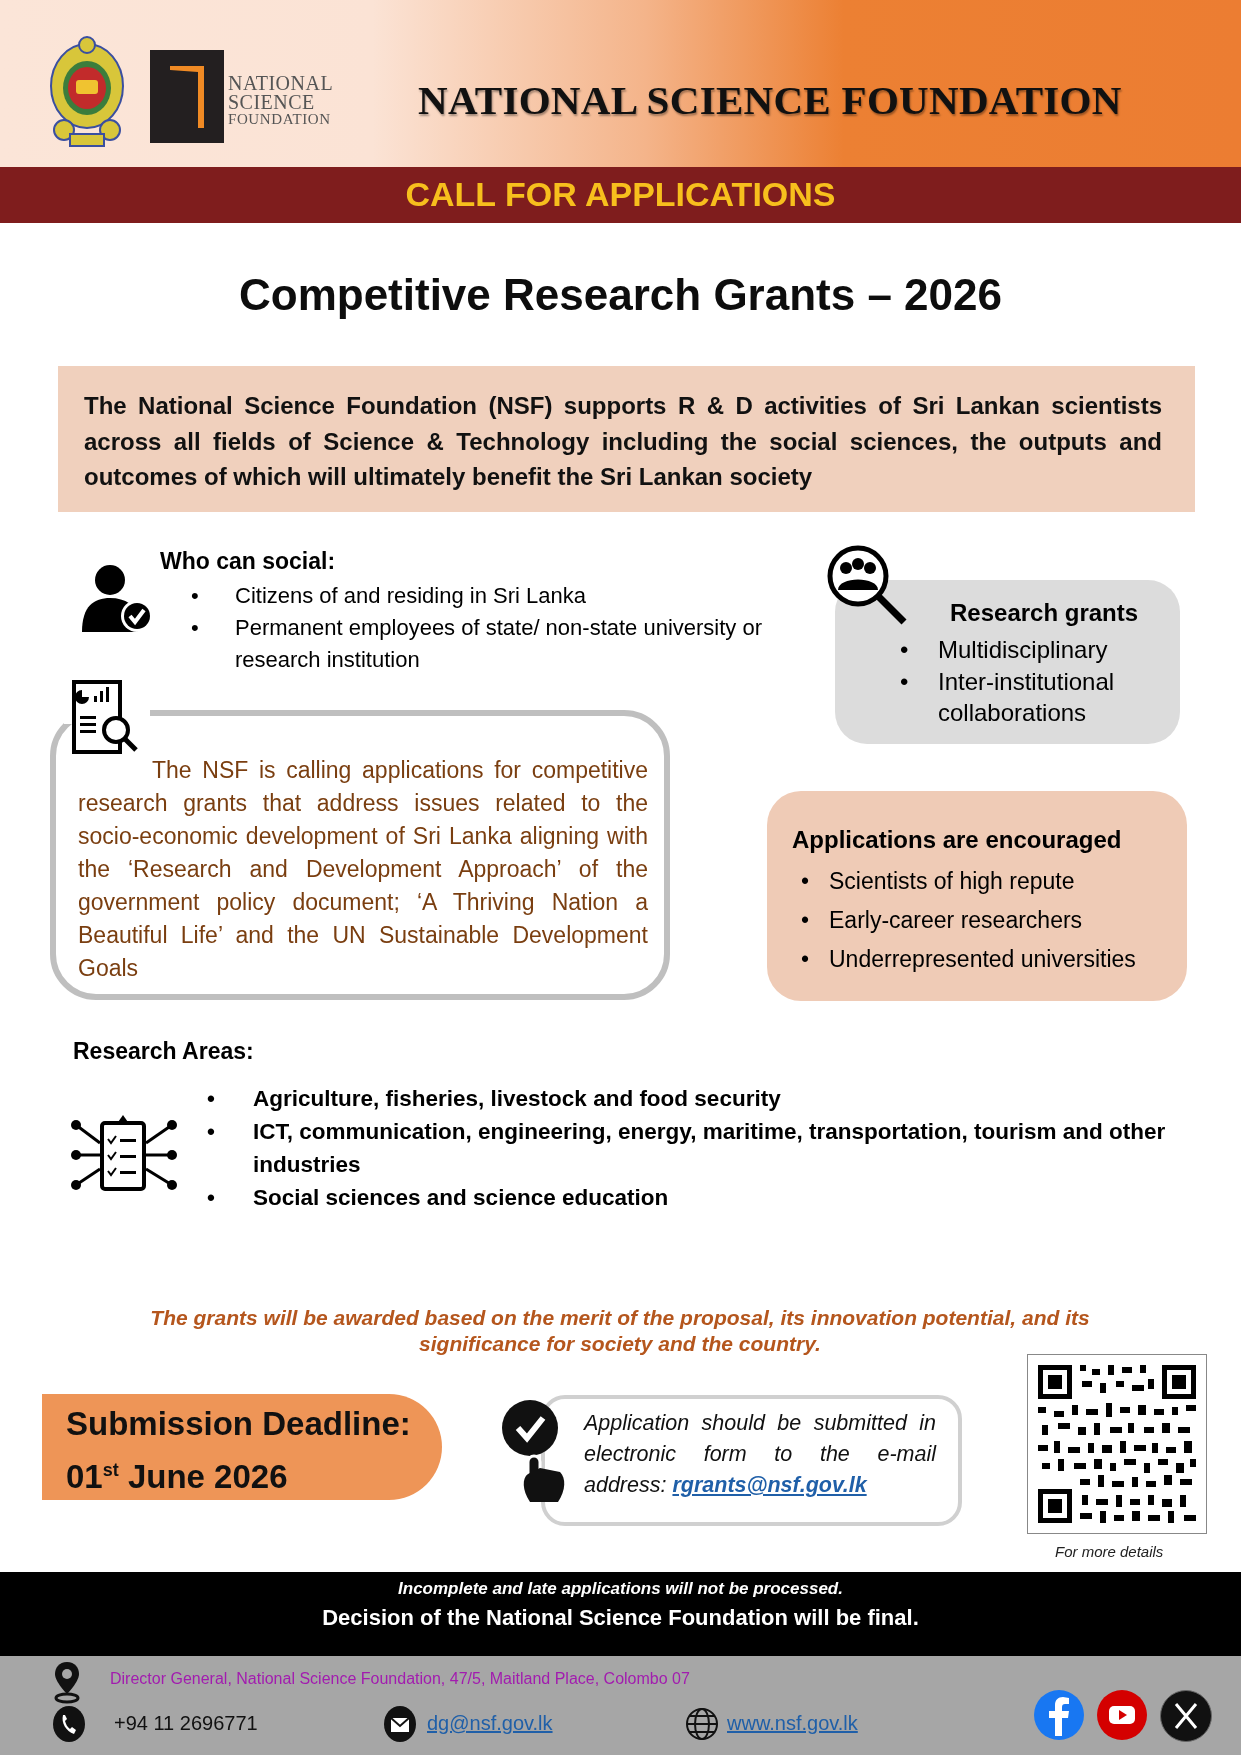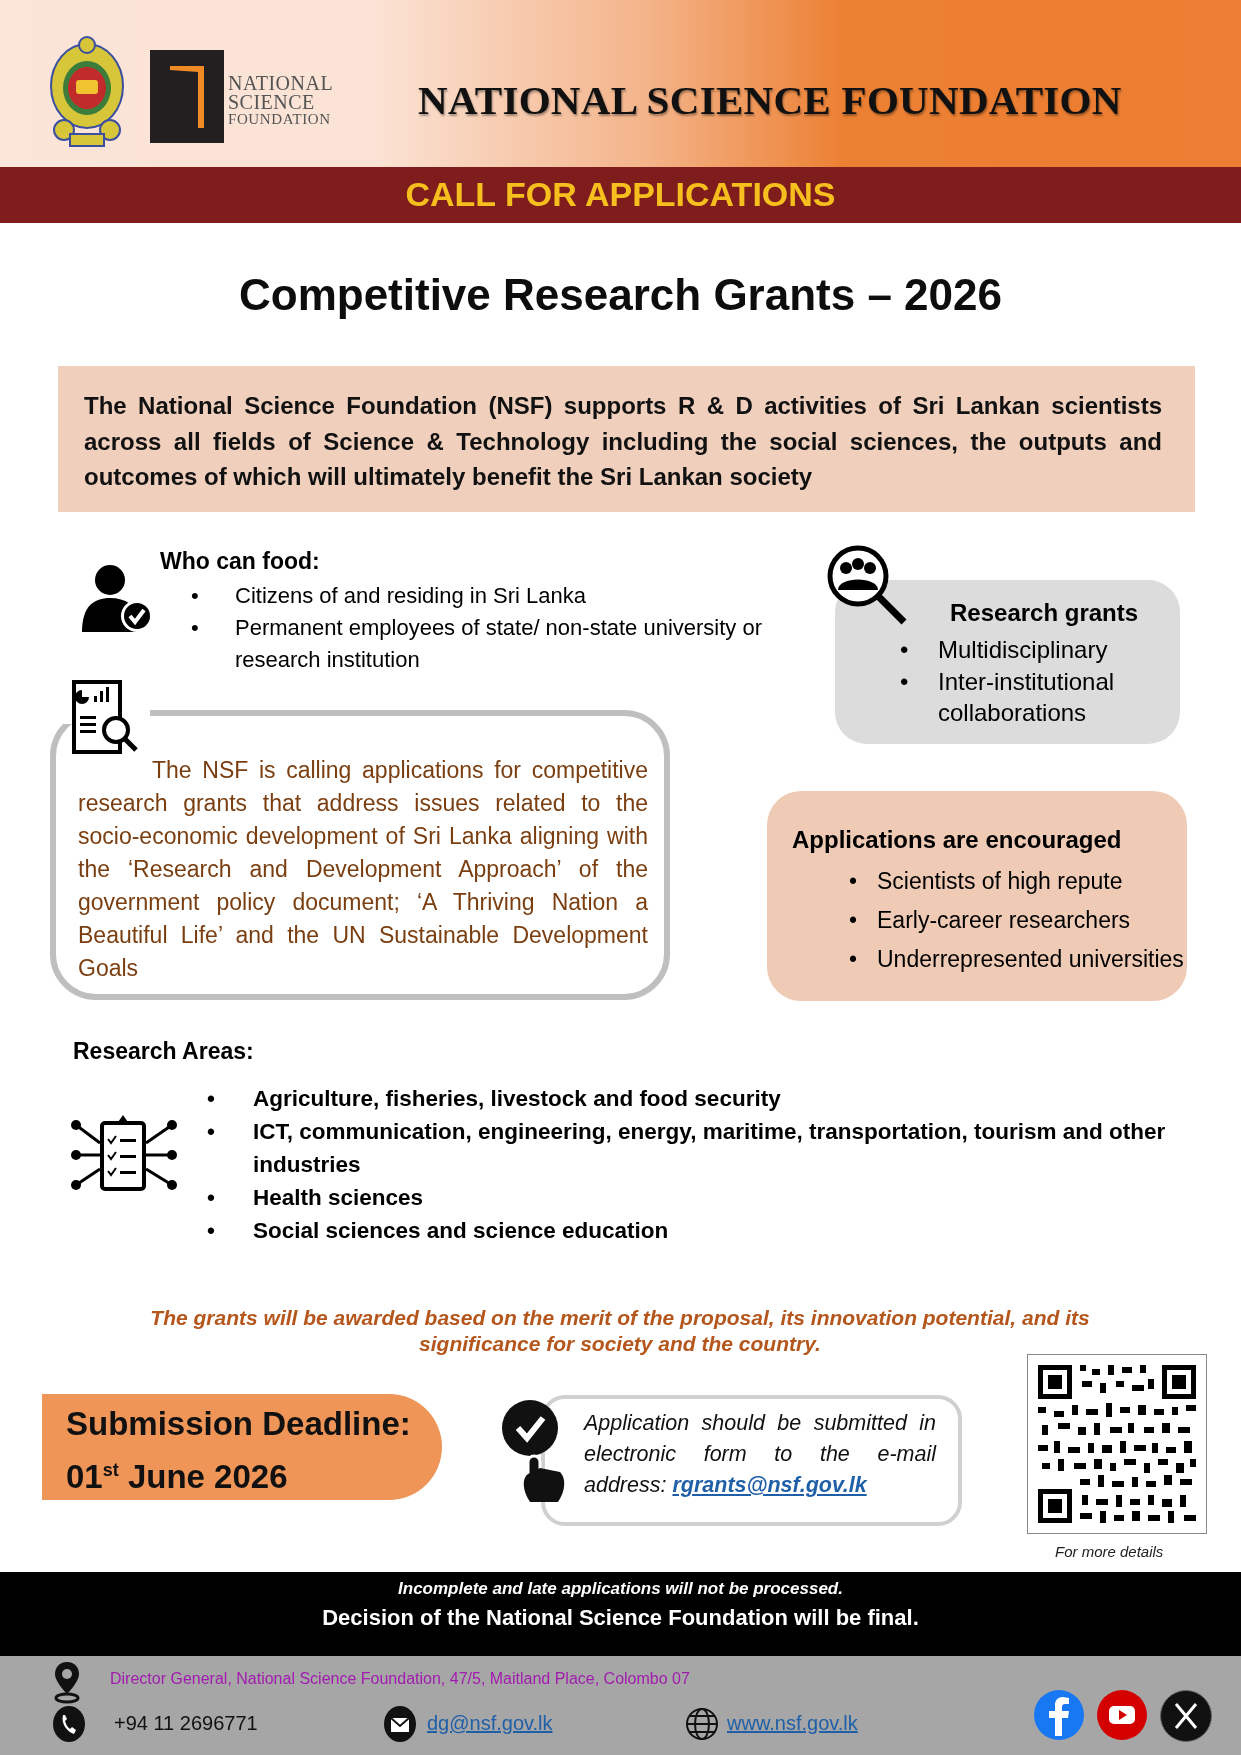--- a/index.html
+++ b/index.html
@@ -33,21 +33,21 @@
   .teams-title { left:950px; top:599px; font-weight:bold; font-size:24px; }
   .teams-list { left:938px; top:634px; width:240px; font-size:24px; line-height:31.5px; }
   .teams-list li::before { left:-38px; }
 
   .nsf-call-box { left:50px; top:710px; width:620px; height:290px; border:6px solid #bfbfbf; border-radius:46px; background:#fff; box-sizing:border-box; }
   .nsf-call-gap { left:64px; top:700px; width:86px; height:24px; background:#fff; }
   .nsf-call-text { left:78px; top:754px; width:570px; font-size:23px; line-height:33px; color:#7a3e10; text-align:justify; text-indent:74px; }
 
   .enc-box { left:767px; top:791px; width:420px; height:210px; background:#efcbb6; border-radius:34px; }
   .enc-title { left:792px; top:826px; font-weight:bold; font-size:24px; }
-  .enc-list { left:829px; top:862px; width:360px; font-size:23px; line-height:39px;margin-left:48px; }
+  .enc-list { left:829px; top:862px; width:360px; font-size:23px; line-height:39px; }
   .enc-list li::before { left:-28px; }
 
   .areas-title { left:73px; top:1038px; font-weight:bold; font-size:23px; }
   .areas-list { left:253px; top:1082px; width:920px; font-weight:bold; font-size:22.5px; line-height:33px; }
   .areas-list li::before { left:-46px; }
 
   .merit { left:100px; top:1305px; width:1040px; text-align:center; color:#b5561d; font-style:italic; font-weight:bold; font-size:21px; line-height:26px; }
 
   .deadline-box { left:42px; top:1394px; width:400px; height:106px; background:#ee9557; border-radius:0 54px 54px 0; }
   .deadline-text { left:66px; top:1400px; font-weight:bold; font-size:33px; line-height:47px; color:#111; }
@@ -106,21 +106,21 @@
 <div class="abs intro-box"></div>
 <div class="abs intro-text">The National Science Foundation (NSF) supports R &amp; D activities of Sri Lankan scientists across all fields of Science &amp; Technology including the social sciences, the outputs and outcomes of which will ultimately benefit the Sri Lankan society</div>
 
 <svg class="abs" style="left:80px;top:560px;width:76px;height:74px" viewBox="0 0 76 74">
   <circle cx="30" cy="20" r="15" fill="#000"></circle>
   <path d="M2 72 C2 46 14 38 30 38 C46 38 56 46 58 56 L58 72 Z" fill="#000"></path>
   <circle cx="57" cy="56" r="16" fill="#fff"></circle>
   <circle cx="57" cy="56" r="13" fill="#000"></circle>
   <path d="M50 56 L55 62 L64 50" stroke="#fff" stroke-width="4" fill="none"></path>
 </svg>
-<div class="abs who-title">Who can food:</div>
+<div class="abs who-title">Who can social:</div>
 <ul class="abs bullets who-list">
   <li>Citizens of and residing in Sri Lanka</li>
   <li>Permanent employees of state/ non-state university or research institution</li>
 </ul>
 
 <div class="abs teams-box"></div>
 <svg class="abs" style="left:826px;top:544px;width:84px;height:82px" viewBox="0 0 84 82">
   <circle cx="32" cy="32" r="28" fill="#fff" stroke="#000" stroke-width="5"></circle>
   <circle cx="20" cy="24" r="6" fill="#000"></circle>
     <circle cx="32" cy="20" r="6" fill="#000"></circle>
@@ -177,21 +177,20 @@
   <circle cx="102" cy="10" r="5" fill="#000"></circle>
     <line x1="102" y1="10" x2="76" y2="28" stroke="#000" stroke-width="3"></line>
   <circle cx="102" cy="40" r="5" fill="#000"></circle>
     <line x1="102" y1="40" x2="76" y2="40" stroke="#000" stroke-width="3"></line>
   <circle cx="102" cy="70" r="5" fill="#000"></circle>
     <line x1="102" y1="70" x2="76" y2="54" stroke="#000" stroke-width="3"></line>
 </svg>
 <ul class="abs bullets areas-list">
   <li>Agriculture, fisheries, livestock and food security</li>
   <li>ICT, communication, engineering, energy, maritime, transportation, tourism and other industries</li>
-  <li>Health sciences</li>
   <li>Social sciences and science education</li>
 </ul>
 
 <div class="abs merit">The grants will be awarded based on the merit of the proposal, its innovation potential, and its significance for society and the country.</div>
 
 <div class="abs deadline-box"></div>
 <div class="abs deadline-text">
   <div>Submission Deadline:</div>
   <div><span>01</span><sup>st</sup><span> June 2026</span></div>
 </div>

